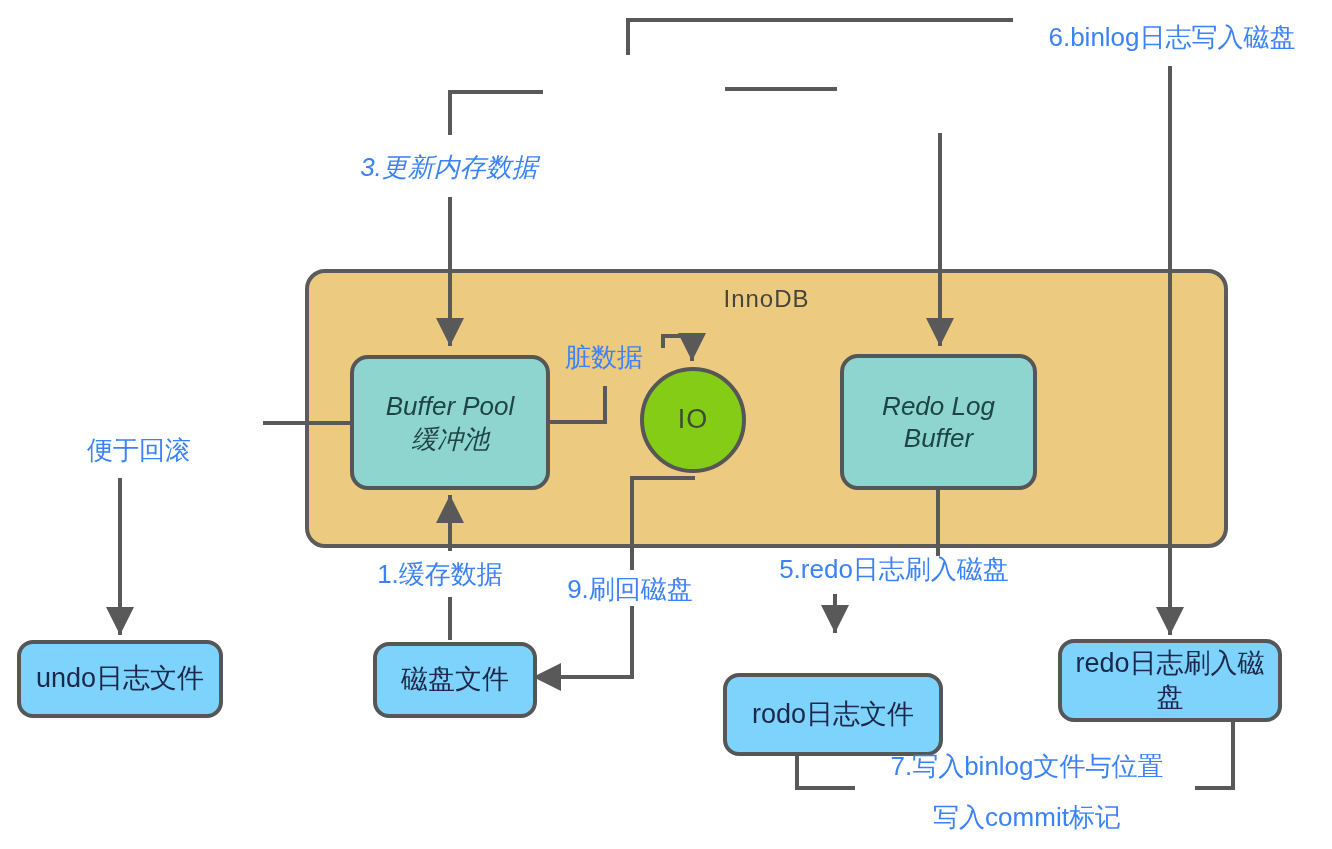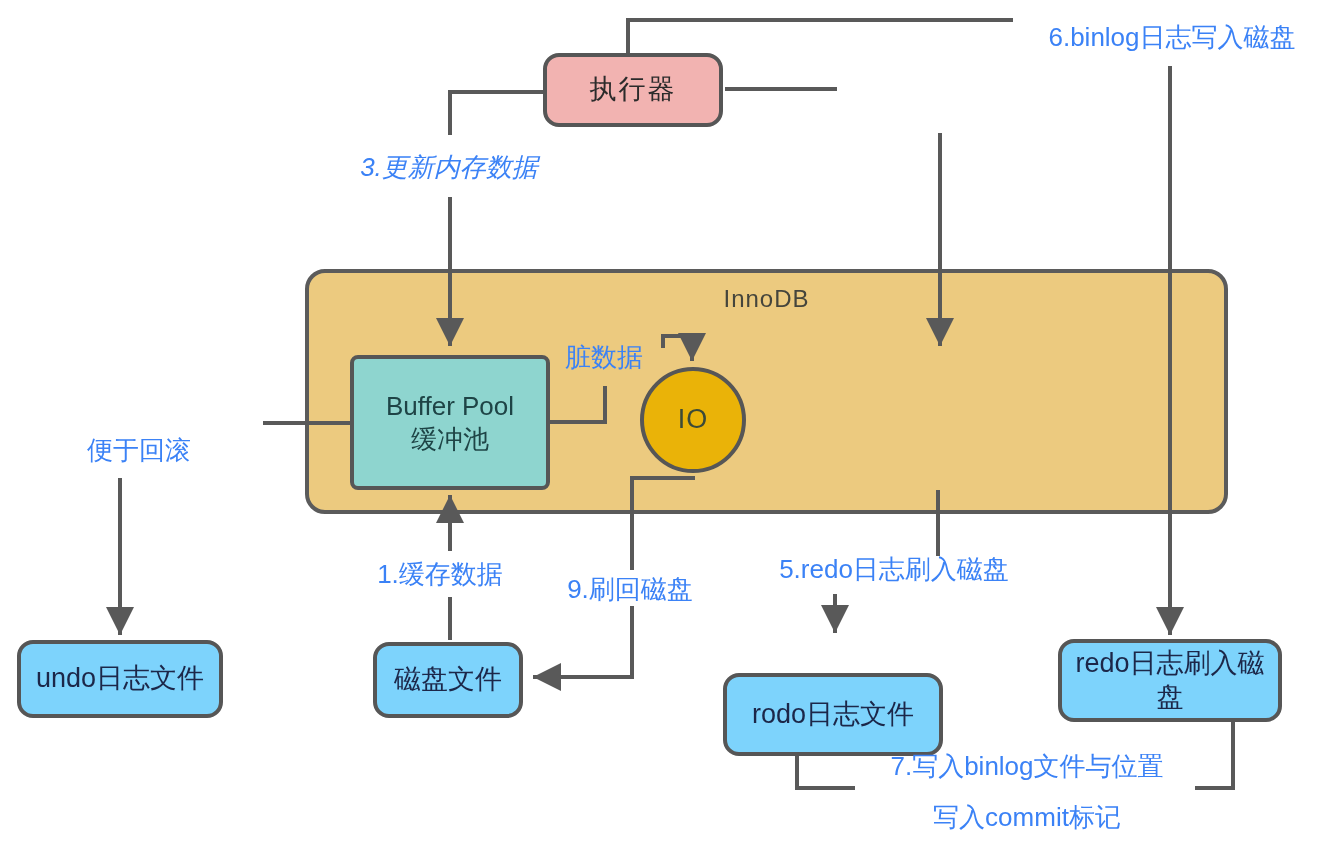--- a/index.html
+++ b/index.html
@@ -2,21 +2,21 @@
 <html><head>
 <meta charset="utf-8">
 <style>
   html,body{margin:0;padding:0;background:#ffffff;}
   #canvas{
     position:relative;width:1332px;height:849px;background:#ffffff;overflow:hidden;
     font-family:"Liberation Sans", sans-serif;
   }
   
   .innodb{
-    position:absolute;left:305px;top:269px;width:923px;height:245px;
+    position:absolute;left:305px;top:269px;width:923px;height:279px;
     background:#ecca7f;border:4px solid #5b5b5b;border-radius:20px;
     box-sizing:border-box;z-index:1;
   }
   .innodb-label{
     position:absolute;top:12px;left:0;width:100%;text-align:center;
     font-size:24px;color:#45453c;letter-spacing:1px;
   }
   
   svg.wires{position:absolute;left:0;top:0;z-index:2;}
   .c{fill:none;stroke:#595959;stroke-width:4;stroke-linejoin:miter;}
@@ -24,33 +24,33 @@
   .node{
     position:absolute;box-sizing:border-box;border:4px solid #565656;
     display:flex;flex-direction:column;align-items:center;justify-content:center;
     text-align:center;z-index:3;line-height:1.25;
   }
   .executor{
     left:543px;top:53px;width:180px;height:74px;border-radius:16px;
     background:#f2b3b1;color:#2b2b2b;font-size:27px;letter-spacing:2px;
   }
   .mem{
-    background:#8ed5cf;color:#1e4446;font-size:26px;border-radius:8px;
+    background:#8ed5cf;color:#1e4446;font-size:26px;border-radius:18px;font-style:italic;
   }
   .buffer-pool{left:350px;top:355px;width:200px;height:135px;}
   .redo-log-buffer{left:840px;top:354px;width:197px;height:136px;}
   .io-circle{
     left:640px;top:367px;width:106px;height:106px;border-radius:50%;
-    background:#eab308;color:#3c4a38;font-size:27px;letter-spacing:1px;
+    background:#84cc16;color:#3c4a38;font-size:27px;letter-spacing:1px;
   }
   .file{
     background:#7dd3fc;color:#1c2749;font-size:27px;border-radius:16px;
   }
   .undo-file{left:17px;top:640px;width:206px;height:78px;}
-  .disk-file{left:373px;top:642px;width:150px;height:76px;}
+  .disk-file{left:373px;top:642px;width:164px;height:76px;}
   .rodo-file{left:723px;top:637px;width:220px;height:83px;margin-top:36px;}
   .binlog-file{left:1058px;top:639px;width:224px;height:83px;}
   
   .ann{
     position:absolute;transform:translate(-50%,-50%);white-space:nowrap;
     font-size:26px;color:#3b82f6;z-index:4;
   }
 </style>
 </head>
 <body>
@@ -90,33 +90,34 @@
     <path class="c" d="M695,478 L632,478 L632,570"></path>
     <path class="c" d="M632,606 L632,677 L533,677" marker-end="url(#arr)"></path>
 
     <path class="c" d="M938,490 L938,556"></path>
     <path class="c" d="M835,594 L835,633" marker-end="url(#arr)"></path>
 
     <path class="c" d="M1233,722 L1233,788 L1195,788"></path>
     <path class="c" d="M855,788 L797,788 L797,726" marker-end="url(#arr)"></path>
   </svg>
 
-  <div class="node executor">
-    <span>执行器</span>
-  </div>
 
   <div class="node mem buffer-pool">
     <span>Buffer Pool</span>
     <span>缓冲池</span>
   </div>
 
   <div class="node io-circle">
     <span>IO</span>
   </div>
 
+  <div class="node mem redo-log-buffer">
+    <span>Redo Log</span>
+    <span>Buffer</span>
+  </div>
 
   <div class="node file undo-file">
     <span>undo日志文件</span>
   </div>
 
   <div class="node file disk-file">
     <span>磁盘文件</span>
   </div>
 
   <div class="node file rodo-file">

